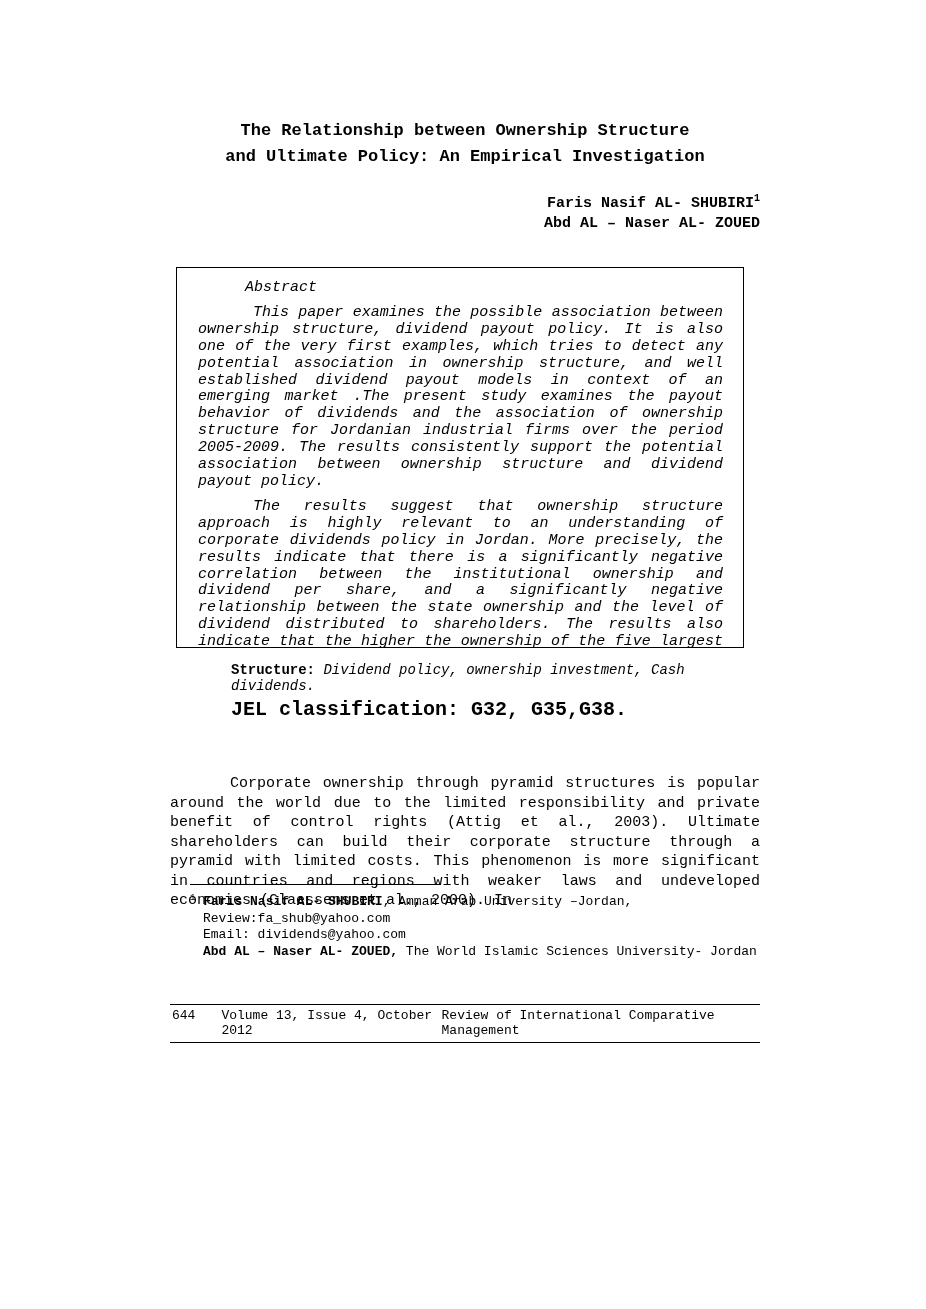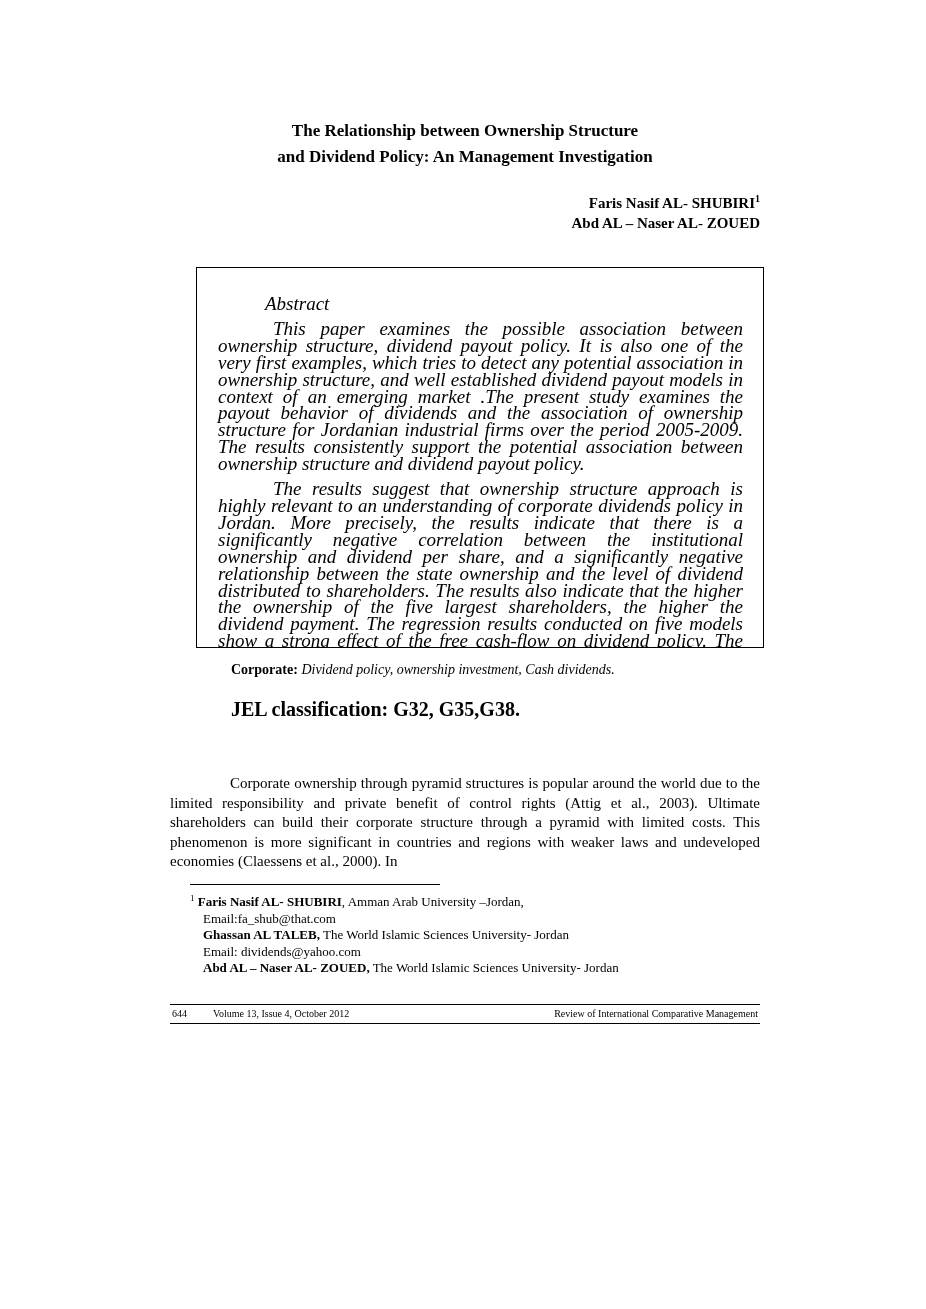--- a/index.html
+++ b/index.html
@@ -3,21 +3,21 @@
 <meta charset="utf-8">
 <style>
   html, body { margin: 0; padding: 0; }
   body { background: #ffffff; }
   .page {
     position: relative;
     width: 926px;
     height: 1309px;
     background: #ffffff;
     color: #000000;
-    font-family: Liberation Serif, serif;
+    font-family: Liberation Mono, monospace;
     overflow: hidden;
   }
   .abs { position: absolute; left: 170px; width: 590px; }
 
   .paper-title {
     top: 118px;
     text-align: center;
     font-weight: bold;
     font-size: 17px;
     line-height: 26px;
@@ -27,29 +27,29 @@
     top: 189px;
     text-align: right;
     font-weight: bold;
     font-size: 15px;
     line-height: 20px;
   }
   .authors sup { font-size: 10px; }
 
   .abstract-box {
     top: 267px;
-    left: 196px;
+    left: 176px;
     width: 568px;
     height: 381px;
     box-sizing: border-box;
     border: 1px solid #000;
     overflow: hidden;
-    padding: 28px 12px 12px 13px;
+    padding: 12px 12px 12px 13px;
     font-style: italic;
-    font-size: 19px;
+    font-size: 15px;
     line-height: 16.9px;
     text-align: justify;
   }
   .abstract-heading { padding-left: 55px; }
   .abstract-box p { margin: 8px; text-indent: 55px; }
 
   .keywords { top: 662px; padding-left: 61px; box-sizing: border-box; font-size: 14px; }
   .kw-label { font-weight: bold; }
   .kw-text { font-style: italic; }
 
@@ -72,62 +72,61 @@
   .fn-first { padding-left: 0; }
   .fn-bold { font-weight: bold; }
   .footnotes sup { font-size: 9px; }
 
   .footer {
     top: 1004px;
     box-sizing: border-box;
     border-top: 1px solid #000;
     border-bottom: 1px solid #000;
     padding: 3px 2px 4px 2px;
-    font-size: 10px;
+    font-size: 13px;
     display: flex;
     align-items: baseline;
   }
   .page-num { margin-right: 26px; }
   .journal { margin-left: auto; }
 </style>
 </head>
 <body>
 
 <div class="page">
 
   <div class="abs paper-title">
     <div>The Relationship between Ownership Structure</div>
-    <div>and Dividend Policy: An Management Investigation</div>
+    <div>and Ultimate Policy: An Empirical Investigation</div>
   </div>
 
   <div class="abs authors">
     <div><span>Faris Nasif AL- SHUBIRI</span><sup>1</sup></div>
     <div>Abd AL – Naser AL- ZOUED</div>
   </div>
 
   <div class="abs abstract-box">
     <div class="abstract-heading">Abstract</div>
     <p>This paper examines the possible association between ownership structure, dividend payout policy. It is also one of the very first examples, which tries to detect any potential association in ownership structure, and well established dividend payout models in context of an emerging market .The present study examines the payout behavior of dividends and the association of ownership structure for Jordanian industrial firms over the period 2005-2009. The results consistently support the potential association between ownership structure and dividend payout policy.</p>
     <p>The results suggest that ownership structure approach is highly relevant to an understanding of corporate dividends policy in Jordan. More precisely, the results indicate that there is a significantly negative correlation between the institutional ownership and dividend per share, and a significantly negative relationship between the state ownership and the level of dividend distributed to shareholders. The results also indicate that the higher the ownership of the five largest shareholders, the higher the dividend payment. The regression results conducted on five models show a strong effect of the free cash-flow on dividend policy. The empirical evidence about the effect of firm size on the level of dividend shows a negative and significant effect. Larger firms are less likely to pay out dividends. Moreover, those firms with better investment opportunities are more likely to pay dividends and firms with high leverage tend to distribute a lower level of dividends.</p>
   </div>
 
   <div class="abs keywords">
-    <span class="kw-label">Corporate:</span><span class="kw-text"> Dividend policy, ownership investment, Cash dividends.</span>
+    <span class="kw-label">Structure:</span><span class="kw-text"> Dividend policy, ownership investment, Cash dividends.</span>
   </div>
 
   <div class="abs jel">JEL classification: G32, G35,G38.</div>
 
 
   <div class="abs intro-para">Corporate ownership through pyramid structures is popular around the world due to the limited responsibility and private benefit of control rights (Attig et al., 2003). Ultimate shareholders can build their corporate structure through a pyramid with limited costs. This phenomenon is more significant in countries and regions with weaker laws and undeveloped economies (Claessens et al., 2000). In</div>
 
   <div class="abs footnotes">
     <div class="fn-rule"></div>
     <div class="fn-line fn-first"><sup>1</sup> <span class="fn-bold">Faris Nasif AL- SHUBIRI</span><span>, Amman Arab University –Jordan,</span></div>
-    <div class="fn-line">Email:fa_shub@that.com</div>
-    <div class="fn-line"><span class="fn-bold">Ghassan AL TALEB,</span><span> The World Islamic Sciences University- Jordan</span></div>
+    <div class="fn-line">Review:fa_shub@yahoo.com</div>
     <div class="fn-line">Email: dividends@yahoo.com</div>
     <div class="fn-line"><span class="fn-bold">Abd AL – Naser AL- ZOUED,</span><span> The World Islamic Sciences University- Jordan</span></div>
   </div>
 
   <div class="abs footer">
     <span class="page-num">644</span>
     <span>Volume 13, Issue 4, October 2012</span>
     <span class="journal">Review of International Comparative Management</span>
   </div>
 

